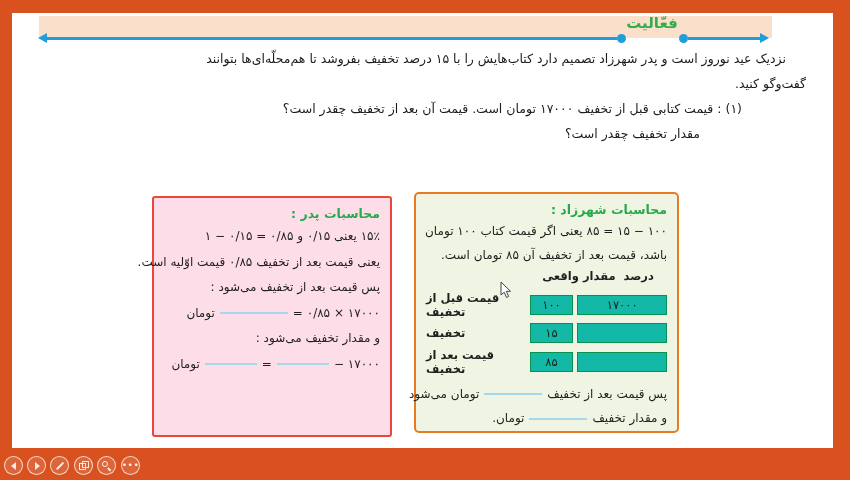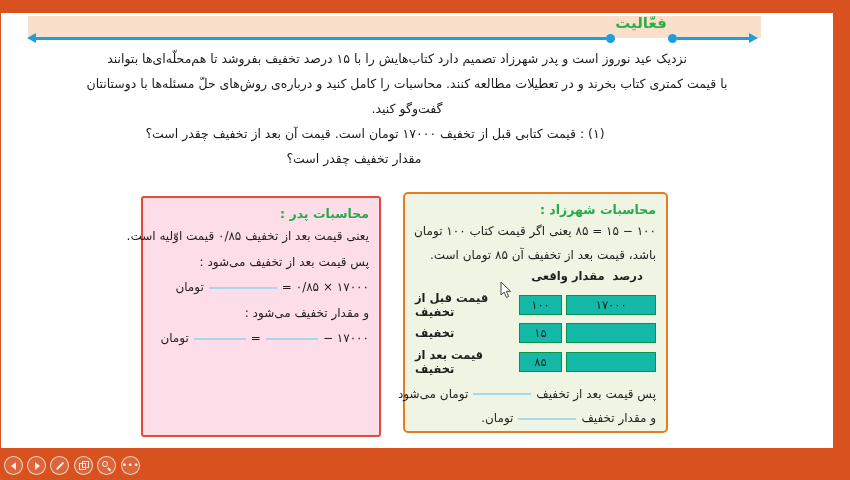--- a/index.html
+++ b/index.html
@@ -6,36 +6,36 @@
   html,body { width:850px; height:480px; overflow:hidden; }
   body { position:relative; background:#fff; font-family:"DejaVu Sans", sans-serif; }
 
   
   .frame { position:absolute; background:#d8511f; }
   .frame-top    { left:0; top:0; width:850px; height:13px; }
   .frame-left   { left:0; top:0; width:18px; height:480px; }
   .frame-right  { left:833px; top:0; width:17px; height:480px; }
   .frame-bottom { left:0; top:448px; width:850px; height:32px; }
 
-  .page { position:absolute; left:1px; top:13px; width:815px; height:435px; background:#ffffff; }
+  .page { position:absolute; left:12px; top:13px; width:815px; height:435px; background:#ffffff; }
 
   
   .strip { position:absolute; left:27px; top:3px; width:733px; height:22px; background:#fadfca; }
   .rule-seg { position:absolute; top:24px; height:3px; background:#1f9ed9; }
   .rule-dot { position:absolute; top:20.5px; width:9px; height:9px; border-radius:50%; background:#1f9ed9; }
   .rule-tri { position:absolute; top:20px; width:0; height:0; border-top:5px solid transparent; border-bottom:5px solid transparent; }
   .tri-left  { left:26px;  border-right:9px solid #1f9ed9; }
   .tri-right { left:748px; border-left:9px solid #1f9ed9; }
   .activity-title { position:absolute; left:607px; top:1px; width:66px; text-align:center;
                     color:#33ae4c; font-weight:bold; font-size:15px; direction:rtl; }
 
   
   .para { position:absolute; left:18px; top:33px; width:776px; direction:rtl; text-align:right;
           font-size:12.5px; color:#1c1c1c; }
-  .para .pline { height:25px; line-height:25px; white-space:nowrap;text-align:center; }
+  .para .pline { height:25px; line-height:25px; white-space:nowrap; }
   .indent-first { padding-right:20px; }
   .indent-q1 { padding-right:64px; }
   .indent-q2 { padding-right:106px; }
 
   
   .calc-box { position:absolute; direction:rtl; text-align:right; color:#1f1f1f; font-size:12px; }
   .father-box { left:140px; top:183px; width:240px; height:241px;
                 background:#fcdde8; border:2.5px solid #e6483a; border-radius:3px; padding:5px 10px; }
   .shahrzad-box { left:402px; top:179px; width:265px; height:241px;
                   background:#f0f4e3; border:2.5px solid #e87b22; border-radius:5px; padding:5px 10px; }
@@ -93,28 +93,28 @@
   <div class="rule-seg" style="left:34px; width:571px;"></div>
   <div class="rule-seg" style="left:676px; width:72px;"></div>
   <div class="rule-dot" style="left:605px;"></div>
   <div class="rule-dot" style="left:667px;"></div>
   <div class="rule-tri tri-left"></div>
   <div class="rule-tri tri-right"></div>
   <div class="activity-title">فعّالیت</div>
 
   <div class="para">
     <div class="pline indent-first">نزدیک عید نوروز است و پدر شهرزاد تصمیم دارد کتاب‌هایش را با ۱۵ درصد تخفیف بفروشد تا هم‌محلّه‌ای‌ها بتوانند</div>
-    <div class="pline">با قیمت کمتری کتاب بخرند و در تعطیلات مطالعه کنند. محاسبات را کامل کنید و درباره‌ی روش‌های حلّ مسئله‌ها با دوستانتان</div>
     <div class="pline">گفت‌وگو کنید.</div>
     <div class="pline indent-q1">(۱) : قیمت کتابی قبل از تخفیف ۱۷۰۰۰ تومان است. قیمت آن بعد از تخفیف چقدر است؟</div>
     <div class="pline indent-q2">مقدار تخفیف چقدر است؟</div>
   </div>
 
   <div class="calc-box father-box">
     <div class="box-title">محاسبات پدر :</div>
+    <div class="bline">۱۵٪ یعنی ۰/۱۵ و ⁦۱ − ۰/۱۵ = ۰/۸۵⁩</div>
     <div class="bline">یعنی قیمت بعد از تخفیف ۰/۸۵ قیمت اوّلیه است.</div>
     <div class="bline">پس قیمت بعد از تخفیف می‌شود :</div>
     <div class="bline"><span>۱۷۰۰۰ × ۰/۸۵ =</span><span class="blank blank-68"></span><span>تومان</span></div>
     <div class="bline">و مقدار تخفیف می‌شود :</div>
     <div class="bline"><span>۱۷۰۰۰ −</span><span class="blank blank-52"></span><span>=</span><span class="blank blank-52"></span><span>تومان</span></div>
   </div>
 
   <div class="calc-box shahrzad-box">
     <div class="box-title">محاسبات شهرزاد :</div>
     <div class="sline">۱۰۰ − ۱۵ = ۸۵ یعنی اگر قیمت کتاب ۱۰۰ تومان</div>

